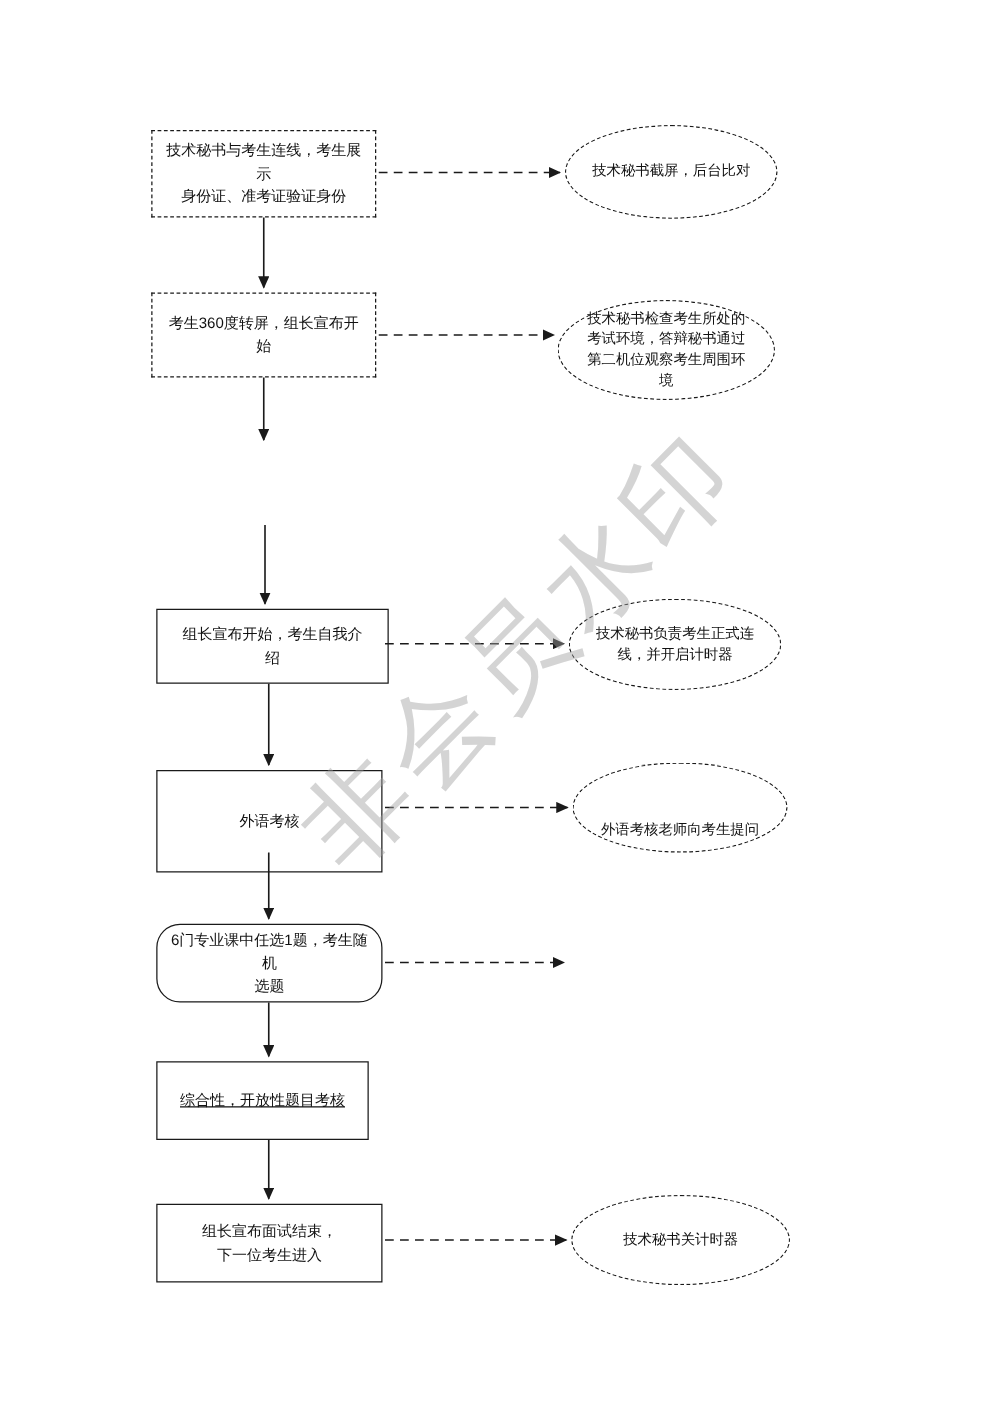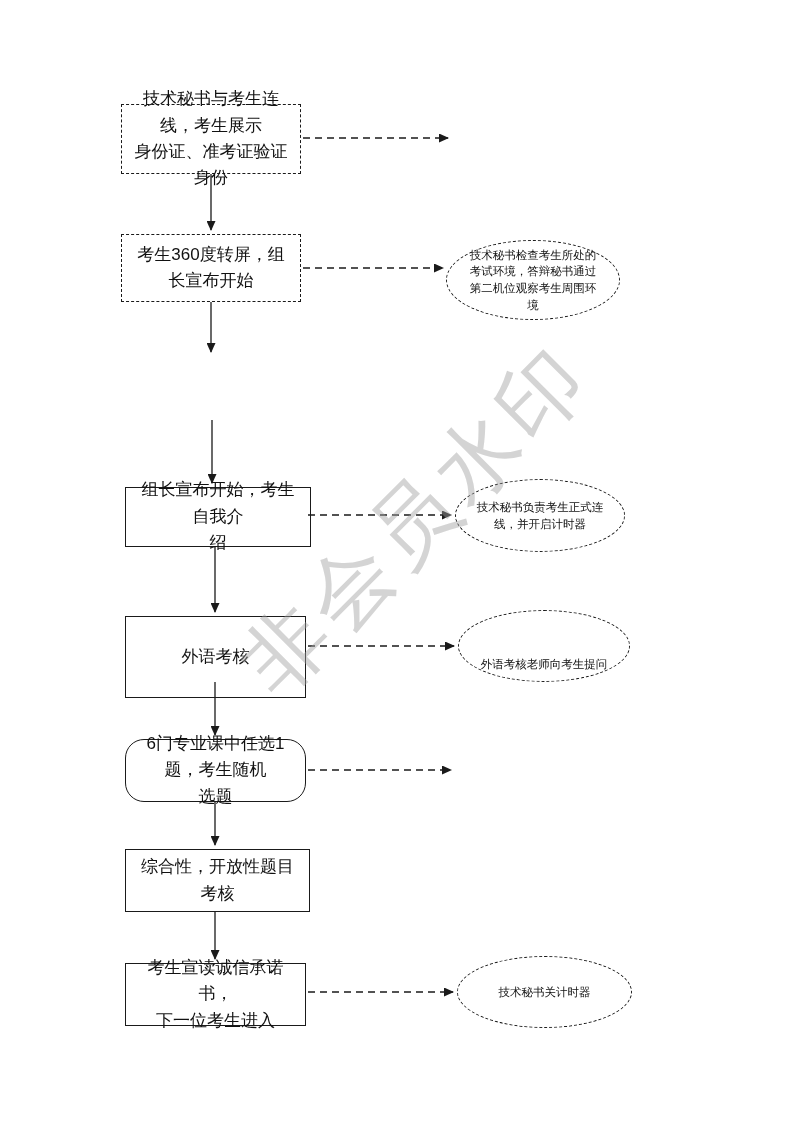--- a/index.html
+++ b/index.html
@@ -25,21 +25,21 @@
     justify-content: center;
     text-align: center;
     box-sizing: border-box;
     padding: 4px 8px;
     z-index: 2;
   }
   .process.dashed {
     border-style: dashed;
   }
   .process .label {
-    font-size: 17px;
+    font-size: 12px;
     line-height: 1.55;
     white-space: pre-line;
   }
   .callout {
     position: absolute;
     border: 1.2px dashed #1a1a1a;
     border-radius: 50%;
     background: transparent;
     display: flex;
     align-items: center;
@@ -130,29 +130,32 @@
 
   <div class="process" style="left:125px;top:616px;width:181px;height:82px;">
     <span class="label">外语考核</span>
   </div>
 
   <div class="process" style="left:125px;top:739px;width:181px;height:63px;border-radius:19px;">
     <span class="label">6门专业课中任选1题，考生随机
 选题</span>
   </div>
 
-  <div class="process" style="left:125px;top:849px;width:185px;height:63px;">
+  <div class="process" style="left:125px;top:849px;width:170px;height:63px;text-decoration:underline;">
     <span class="label">综合性，开放性题目考核</span>
   </div>
 
   <div class="process" style="left:125px;top:963px;width:181px;height:63px;">
-    <span class="label">考生宣读诚信承诺书，
+    <span class="label">组长宣布面试结束，
 下一位考生进入</span>
   </div>
 
+  <div class="callout" style="left:452px;top:100px;width:170px;height:75px;">
+    <span class="label">技术秘书截屏，后台比对</span>
+  </div>
 
   <div class="callout" style="left:446px;top:240px;width:174px;height:80px;align-items:center;">
     <span class="label">技术秘书检查考生所处的
 考试环境，答辩秘书通过
 第二机位观察考生周围环
 境</span>
   </div>
 
   <div class="callout" style="left:455px;top:479px;width:170px;height:73px;">
     <span class="label">技术秘书负责考生正式连

